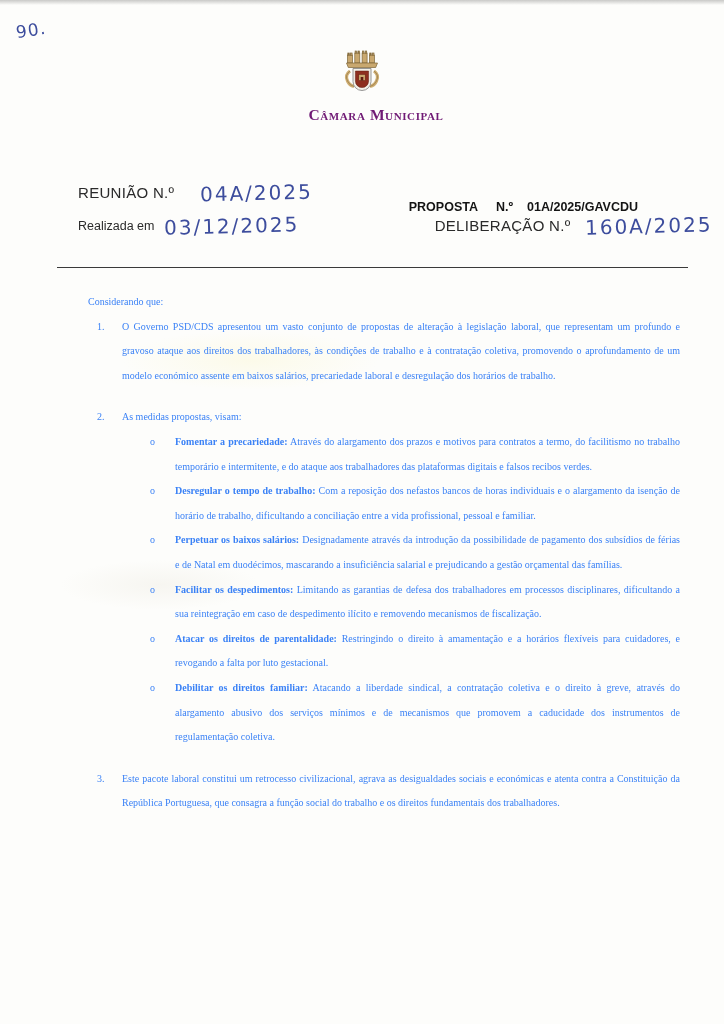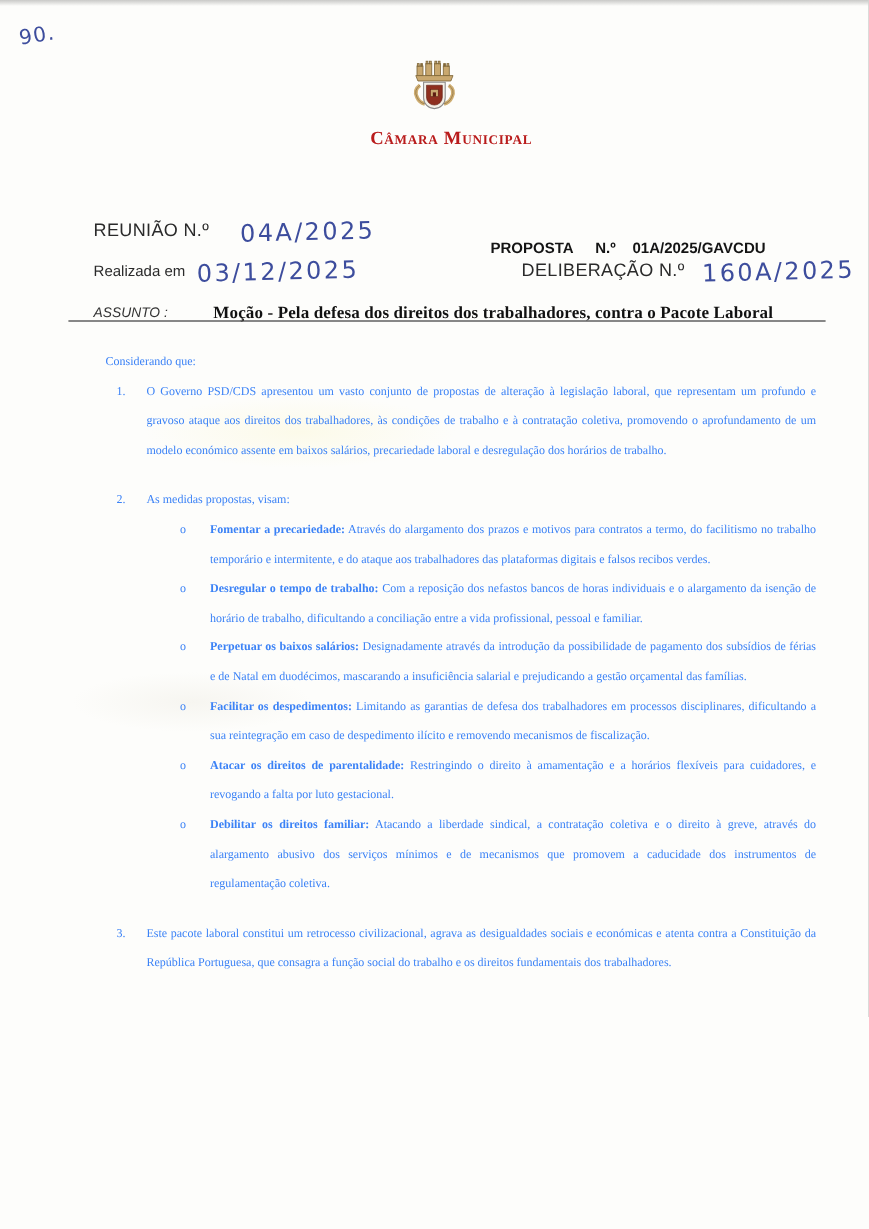--- a/index.html
+++ b/index.html
@@ -22,21 +22,21 @@
   .corner-note{
     position:absolute;top:20px;left:16px;
     font-family:"DejaVu Sans", sans-serif;
     color:#3d4d9d;font-size:17px;letter-spacing:1px;
     transform:rotate(-9deg);
   }
 
   .header{position:absolute;top:48px;left:0;right:0;text-align:center;}
   .crest{display:inline-block;width:40px;height:52px;}
   .muni-title{margin-top:18px;font-size:18px;letter-spacing:0.4px;color:#161616;}
-  .camara-title{margin-top:2px;font-size:15.5px;font-weight:bold;font-variant:small-caps;letter-spacing:0.6px;color:#b91c1c;padding-left:28px;}
+  .camara-title{margin-top:2px;font-size:15.5px;font-weight:bold;font-variant:small-caps;letter-spacing:0.6px;color:#701a75;padding-left:28px;}
 
   .fields{position:absolute;top:176px;left:78px;right:40px;font-family:"Liberation Sans", sans-serif;}
   .frow{display:flex;align-items:center;height:33px;}
   .flabel-sm{font-size:15px;letter-spacing:0.3px;color:#2a2a2a;}
   .flabel-md{font-size:12.5px;color:#2a2a2a;}
   .hand{
     font-family:"DejaVu Sans", sans-serif;
     color:#3d4d9d;font-size:20px;letter-spacing:2px;
     transform:rotate(-1.5deg);white-space:nowrap;
   }
@@ -129,24 +129,20 @@
       </span>
     </div>
     <div class="frow">
       <span class="flabel-md">Realizada em</span>
       <span class="hand hand-realizada">03/12/2025</span>
       <span class="right-cluster">
         <span class="flabel-sm">DELIBERAÇÃO N.º</span>
         <span class="hand hand-deliberacao">160A/2025</span>
       </span>
     </div>
-    <div class="assunto-row">
-      <span class="assunto-label">ASSUNTO :</span>
-      <span class="assunto-value">Moção - Pela defesa dos direitos dos trabalhadores, contra o Pacote Laboral</span>
-    </div>
   </div>
 
   <hr class="assunto-divider">
 
   <div class="doc-body">
     <p class="intro">Considerando que:</p>
     <ol class="items">
       <li>
         <span class="num">1.</span>
         <span>O Governo PSD/CDS apresentou um vasto conjunto de propostas de alteração à legislação laboral, que representam um profundo e gravoso ataque aos direitos dos trabalhadores, às condições de trabalho e à contratação coletiva, promovendo o aprofundamento de um modelo económico assente em baixos salários, precariedade laboral e desregulação dos horários de trabalho.</span>

